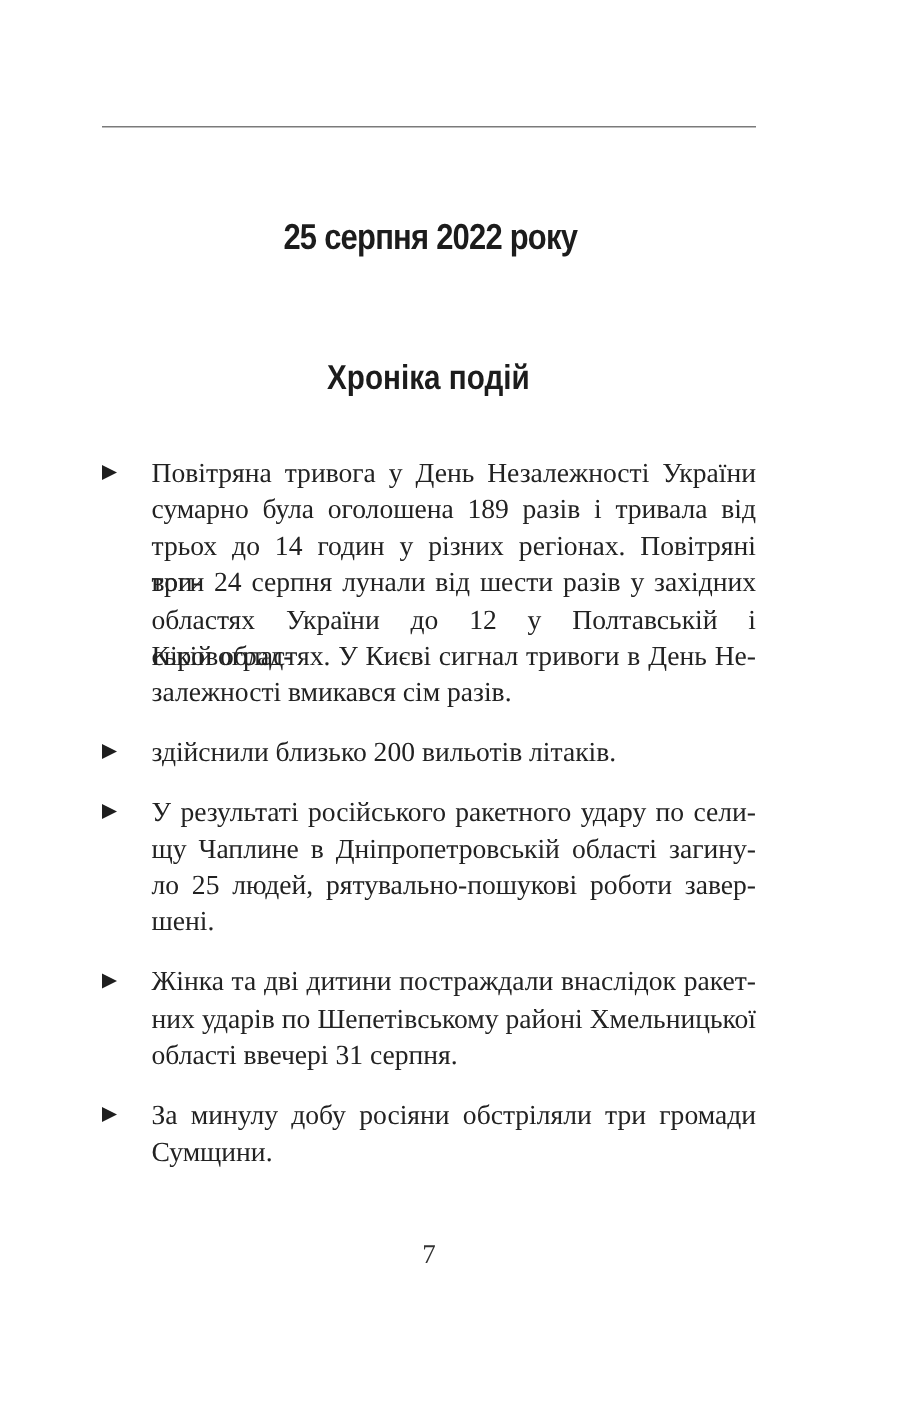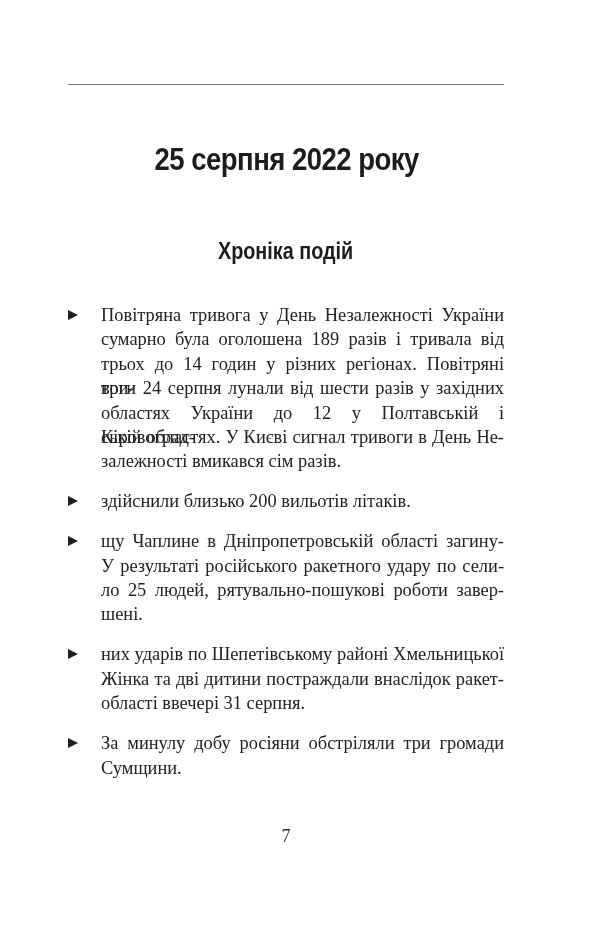--- a/index.html
+++ b/index.html
@@ -23,21 +23,21 @@
     border-top: 1.4px solid #7a7a7a;
   }
   .title {
     position: absolute;
     left: 0;
     top: 141px;
     width: 574px;
     text-align: center;
     font-family: "Liberation Sans", sans-serif;
     font-weight: bold;
-    font-size: 32px;
+    font-size: 24px;
     letter-spacing: -0.6px;
     line-height: 36px;
     color: #1c1c1c;
   }
   .title span {
     display: inline-block;
     transform: scaleX(0.86);
     transform-origin: center;
   }
   .subtitle {
@@ -131,29 +131,29 @@
     <span class="line" style="white-space: normal; display: block; width: 403px;">областях України до 12 у Полтавській і Кіровоград-</span>
     <span class="line" style="white-space: normal; display: block; width: 403px;">ській областях. У Києві сигнал тривоги в День Не-</span>
     <span class="line last">залежності вмикався сім разів.</span>
   </li>
   <li class="item">
     <span class="bullet"></span>
     <span class="line last">здійснили близько 200 вильотів літаків.</span>
   </li>
   <li class="item">
     <span class="bullet"></span>
+    <span class="line" style="white-space: normal; display: block; width: 403px;">У результаті російського ракетного удару по сели-</span>
     <span class="line" style="white-space: normal; display: block; width: 403px;">щу Чаплине в Дніпропетровській області загину-</span>
-    <span class="line" style="white-space: normal; display: block; width: 403px;">У результаті російського ракетного удару по сели-</span>
     <span class="line" style="white-space: normal; display: block; width: 403px;">ло 25 людей, рятувально-пошукові роботи завер-</span>
     <span class="line last">шені.</span>
   </li>
   <li class="item">
     <span class="bullet"></span>
+    <span class="line" style="white-space: normal; display: block; width: 403px;">Жінка та дві дитини постраждали внаслідок ракет-</span>
     <span class="line" style="white-space: normal; display: block; width: 403px;">них ударів по Шепетівському районі Хмельницької</span>
-    <span class="line" style="white-space: normal; display: block; width: 403px;">Жінка та дві дитини постраждали внаслідок ракет-</span>
     <span class="line last">області ввечері 31 серпня.</span>
   </li>
   <li class="item">
     <span class="bullet"></span>
     <span class="line" style="white-space: normal; display: block; width: 403px;">За минулу добу росіяни обстріляли три громади</span>
     <span class="line last">Сумщини.</span>
   </li>
 </ul>
 
 <div class="page-number">7</div>

